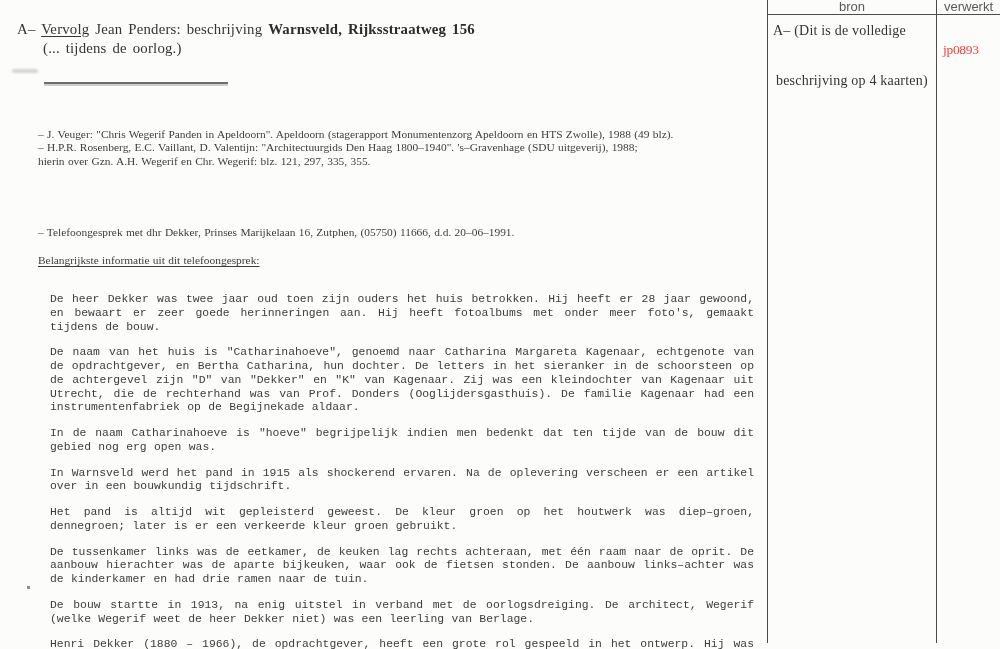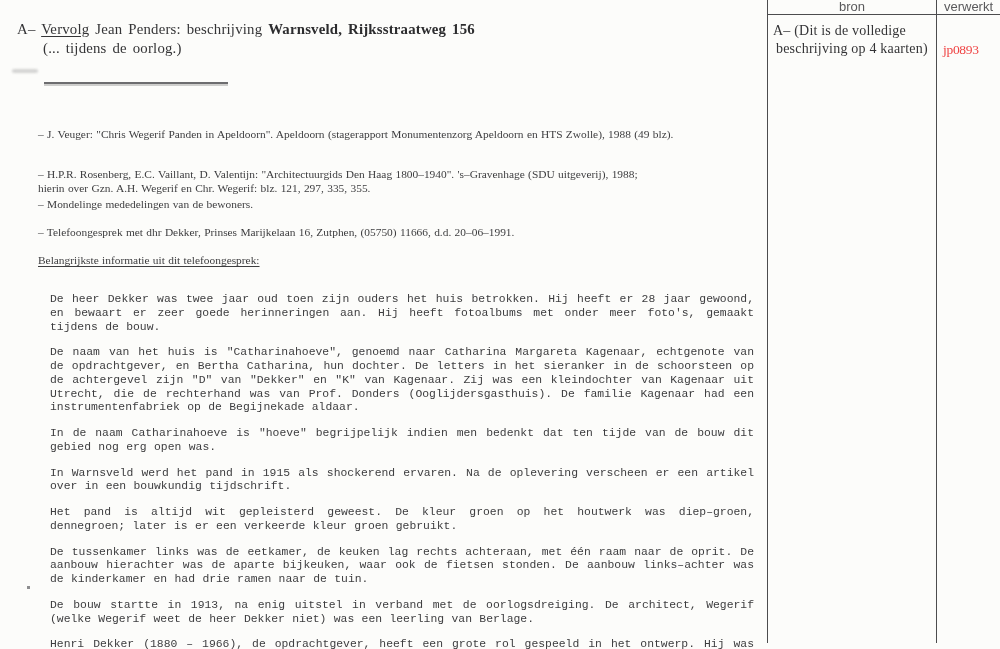--- a/index.html
+++ b/index.html
@@ -24,39 +24,39 @@
   .smudge{position:absolute;left:12px;top:69px;width:26px;height:4px;
     background:rgba(165,165,163,.45);filter:blur(1px);border-radius:2px;}
   .speck{position:absolute;left:27px;top:586px;width:3px;height:3px;background:#8d8d8f;}
   
   .doc-text{position:absolute;left:38px;width:728px;
     font-size:11.4px;line-height:13.75px;color:#3d3d3f;word-spacing:.5px;}
   .heading-u{font-weight:bold;text-decoration:underline;text-underline-offset:2px;color:#353537;}
   .underline-all{text-decoration:underline;text-underline-offset:2px;text-align:right;}
   .bronnen{top:101px;}
   .src1{top:128px;}
-  .src2{top:168px;}
+  .src2{top:141px;}
   .src3{top:198px;}
   .src4{top:226px;}
   .phone-heading{top:254px;}
   .body-block{top:281px;text-align:justify;}
   .body-block p{margin:12px;padding:0;font-family:Liberation Mono, monospace;}
   
   .vline{position:absolute;top:0;width:1px;height:643px;background:#4c4c4e;}
   .vline.left{left:767px;}
   .vline.right{left:936px;}
   .hline{position:absolute;left:767px;top:14px;width:233px;height:1px;background:#4c4c4e;}
   .col-label{position:absolute;top:0;height:14px;
     font-family:"Liberation Sans","DejaVu Sans",sans-serif;
     font-size:13px;line-height:14px;color:#59595b;text-align:center;}
   .bron-label{left:768px;width:168px;}
   .verwerkt-label{left:937px;width:63px;}
   .bron-note{position:absolute;left:773px;top:22px;width:162px;
     font-size:14px;line-height:17.5px;color:#343436;letter-spacing:.2px;}
-  .bron-note .l2{padding-left:3px;}
+  .bron-note .l2{padding-left:3px;margin-top:32px;}
   .verwerkt-value{position:absolute;left:943px;top:42px;
     font-size:13.5px;color:#ef4444;letter-spacing:-.3px;}
 </style>
 </head>
 <body>
 
 <div class="page">
 
   <div class="title">
     <div>
@@ -72,23 +72,20 @@
 
   <div class="doc-text src1">
     <div>– J. Veuger: "Chris Wegerif Panden in Apeldoorn". Apeldoorn (stagerapport Monumentenzorg Apeldoorn en HTS Zwolle), 1988 (49 blz).</div>
   </div>
 
   <div class="doc-text src2">
     <div>– H.P.R. Rosenberg, E.C. Vaillant, D. Valentijn: "Architectuurgids Den Haag 1800–1940". 's–Gravenhage (SDU uitgeverij), 1988;</div>
     <div>hierin over Gzn. A.H. Wegerif en Chr. Wegerif: blz. 121, 297, 335, 355.</div>
   </div>
 
-  <div class="doc-text src3">
-    <div>– Mondelinge mededelingen van de bewoners.</div>
-  </div>
 
   <div class="doc-text src4">
     <div>– Telefoongesprek met dhr Dekker, Prinses Marijkelaan 16, Zutphen, (05750) 11666, d.d. 20–06–1991.</div>
   </div>
 
   <div class="doc-text phone-heading">
     <span class="underline-all">Belangrijkste informatie uit dit telefoongesprek:</span>
   </div>
 
   <div class="doc-text body-block">

